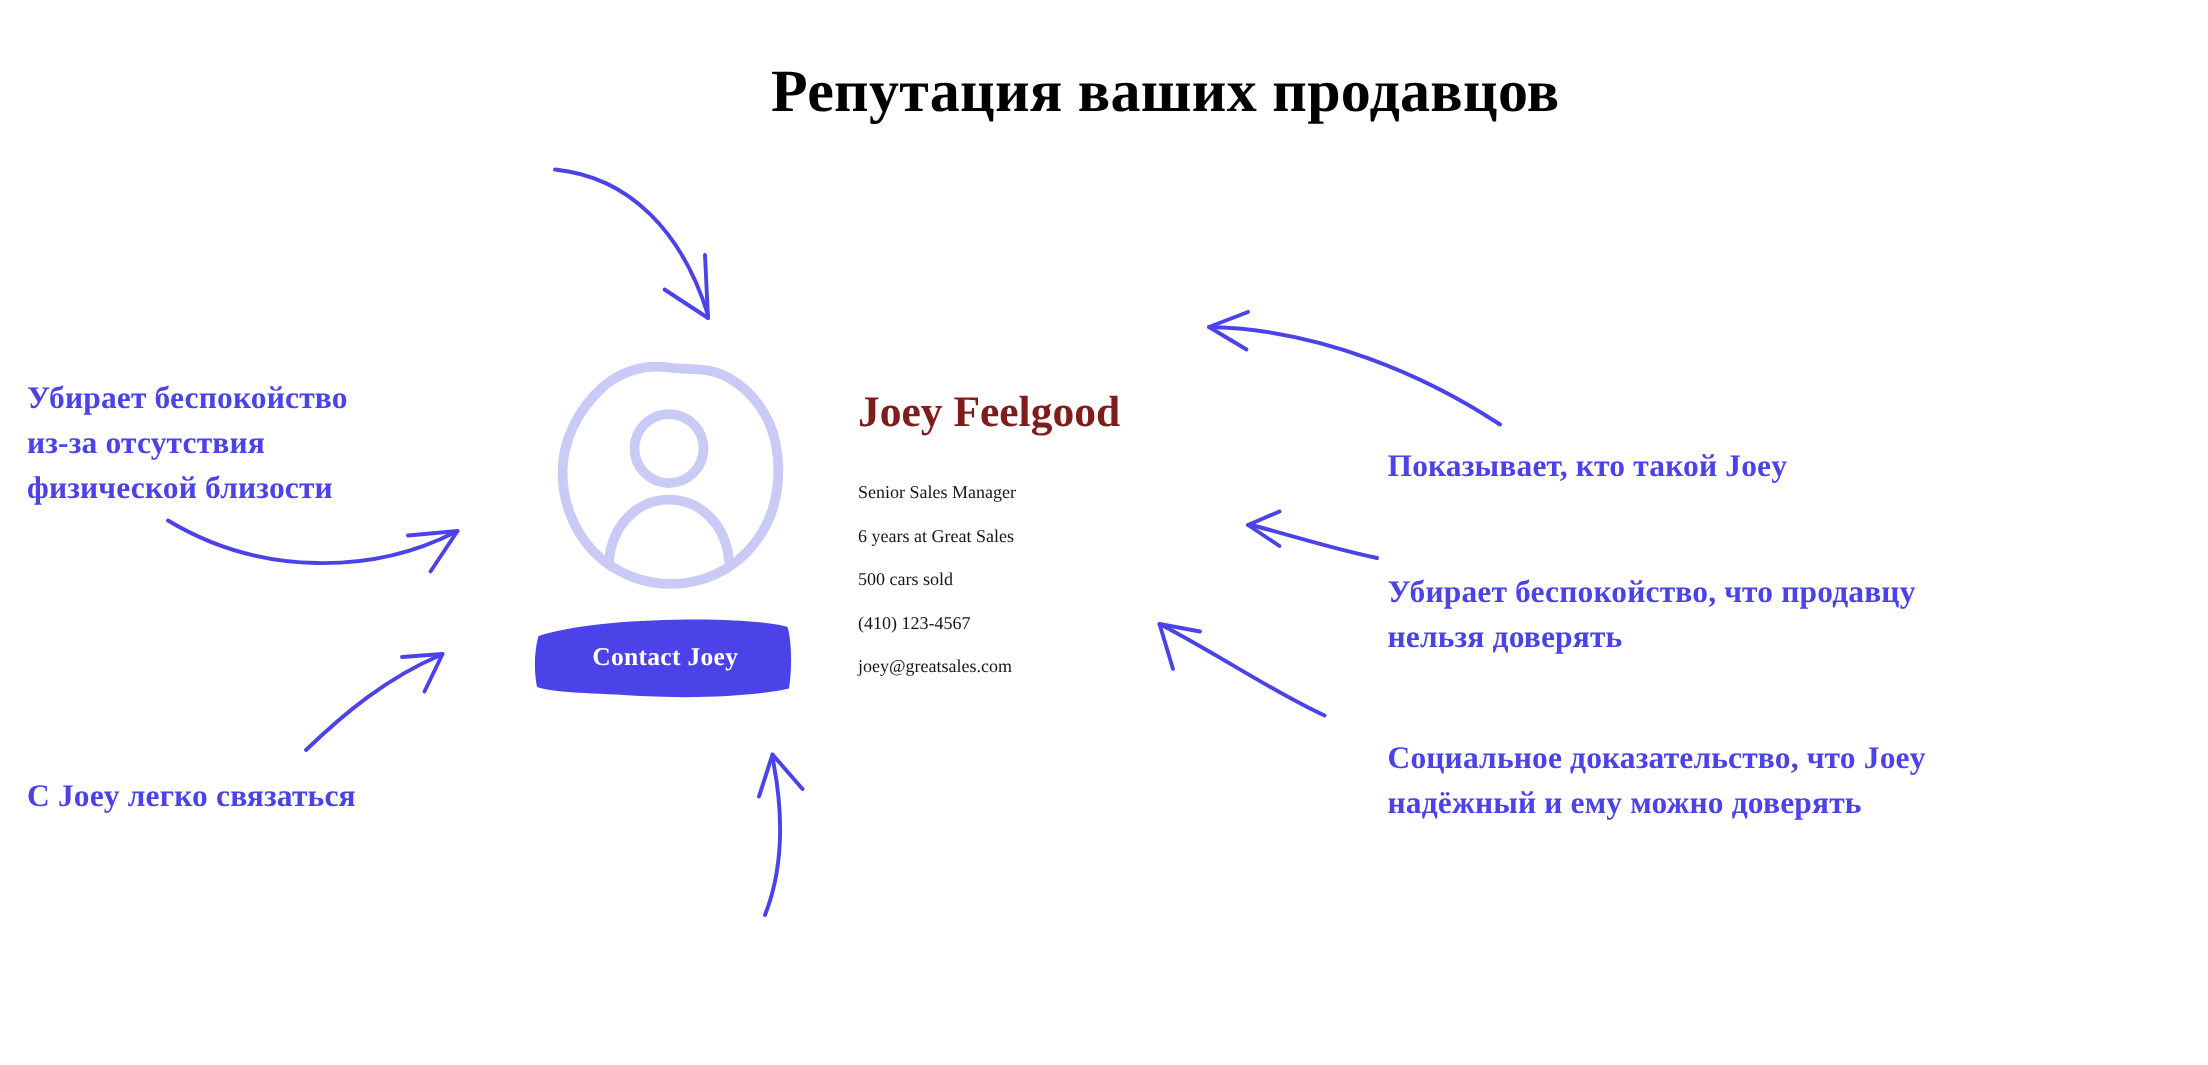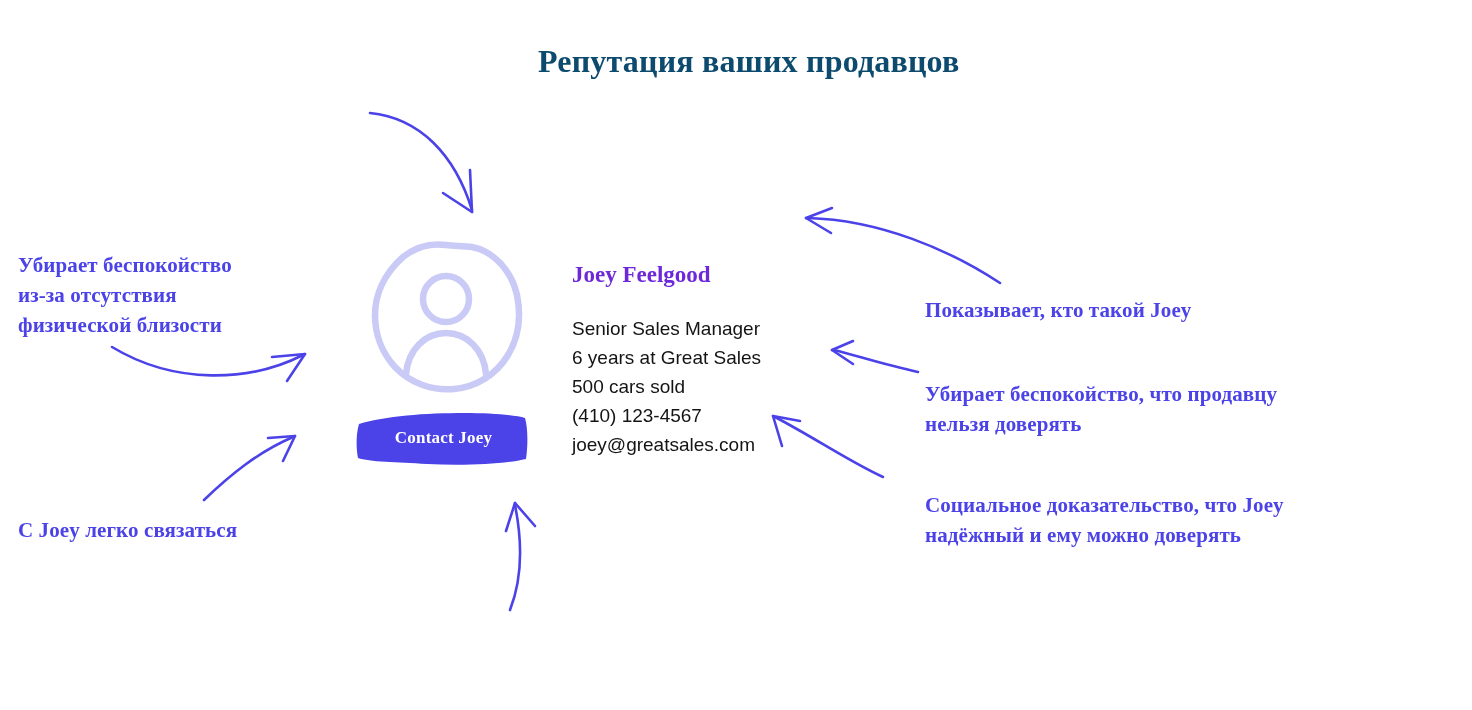--- a/index.html
+++ b/index.html
@@ -34,26 +34,26 @@
     color: #4b42e8;
     font-family: "Liberation Serif", "DejaVu Serif", serif;
     font-weight: bold;
     font-size: 21px;
     line-height: 30px;
     letter-spacing: 0.1px;
     white-space: pre-wrap;
   }
   #page-title {
     position: absolute;
-    left: 538px;
+    left: 514px;
     top: 37px;
-    color: #0c4a6e;
-    font-family: "Liberation Serif", "DejaVu Serif", serif;
-    font-weight: bold;
-    font-size: 32px;
+    color: #000000;
+    font-family: "Liberation Serif", "DejaVu Serif", serif;
+    font-weight: bold;
+    font-size: 40px;
     line-height: 48px;
     letter-spacing: 0.2px;
     white-space: nowrap;
   }
   
   #note-personal   { left: 18px;  top: 70px;  }
   #note-proximity  { left: 18px;  top: 236px; margin-top: 14px; }
   #note-easy       { left: 18px;  top: 515px; }
   #note-form       { left: 18px;  top: 622px; }
   
@@ -92,34 +92,34 @@
     font-size: 17px;
     letter-spacing: 0.2px;
     padding-left: 2px;
     box-sizing: border-box;
     text-align: center;
   }
   #profile-name {
     position: absolute;
     left: 572px;
     top: 257px;
-    color: #6d28d9;
-    font-family: "Liberation Serif", "DejaVu Serif", serif;
-    font-weight: bold;
-    font-size: 23px;
+    color: #7f1d1d;
+    font-family: "Liberation Serif", "DejaVu Serif", serif;
+    font-weight: bold;
+    font-size: 29px;
     line-height: 36px;
     white-space: nowrap;
   }
   #profile-details {
     position: absolute;
     left: 572px;
     top: 314px;
     color: #141414;
-    font-family: Liberation Sans, sans-serif;
-    font-size: 19px;
+    font-family: Liberation Serif, serif;
+    font-size: 12px;
     line-height: 29px;
   }
   #profile-details .detail-line { white-space: nowrap; }
 </style>
 </head>
 <body>
 
 <div id="canvas">
 
   <div id="page-title">Репутация ваших продавцов</div>

